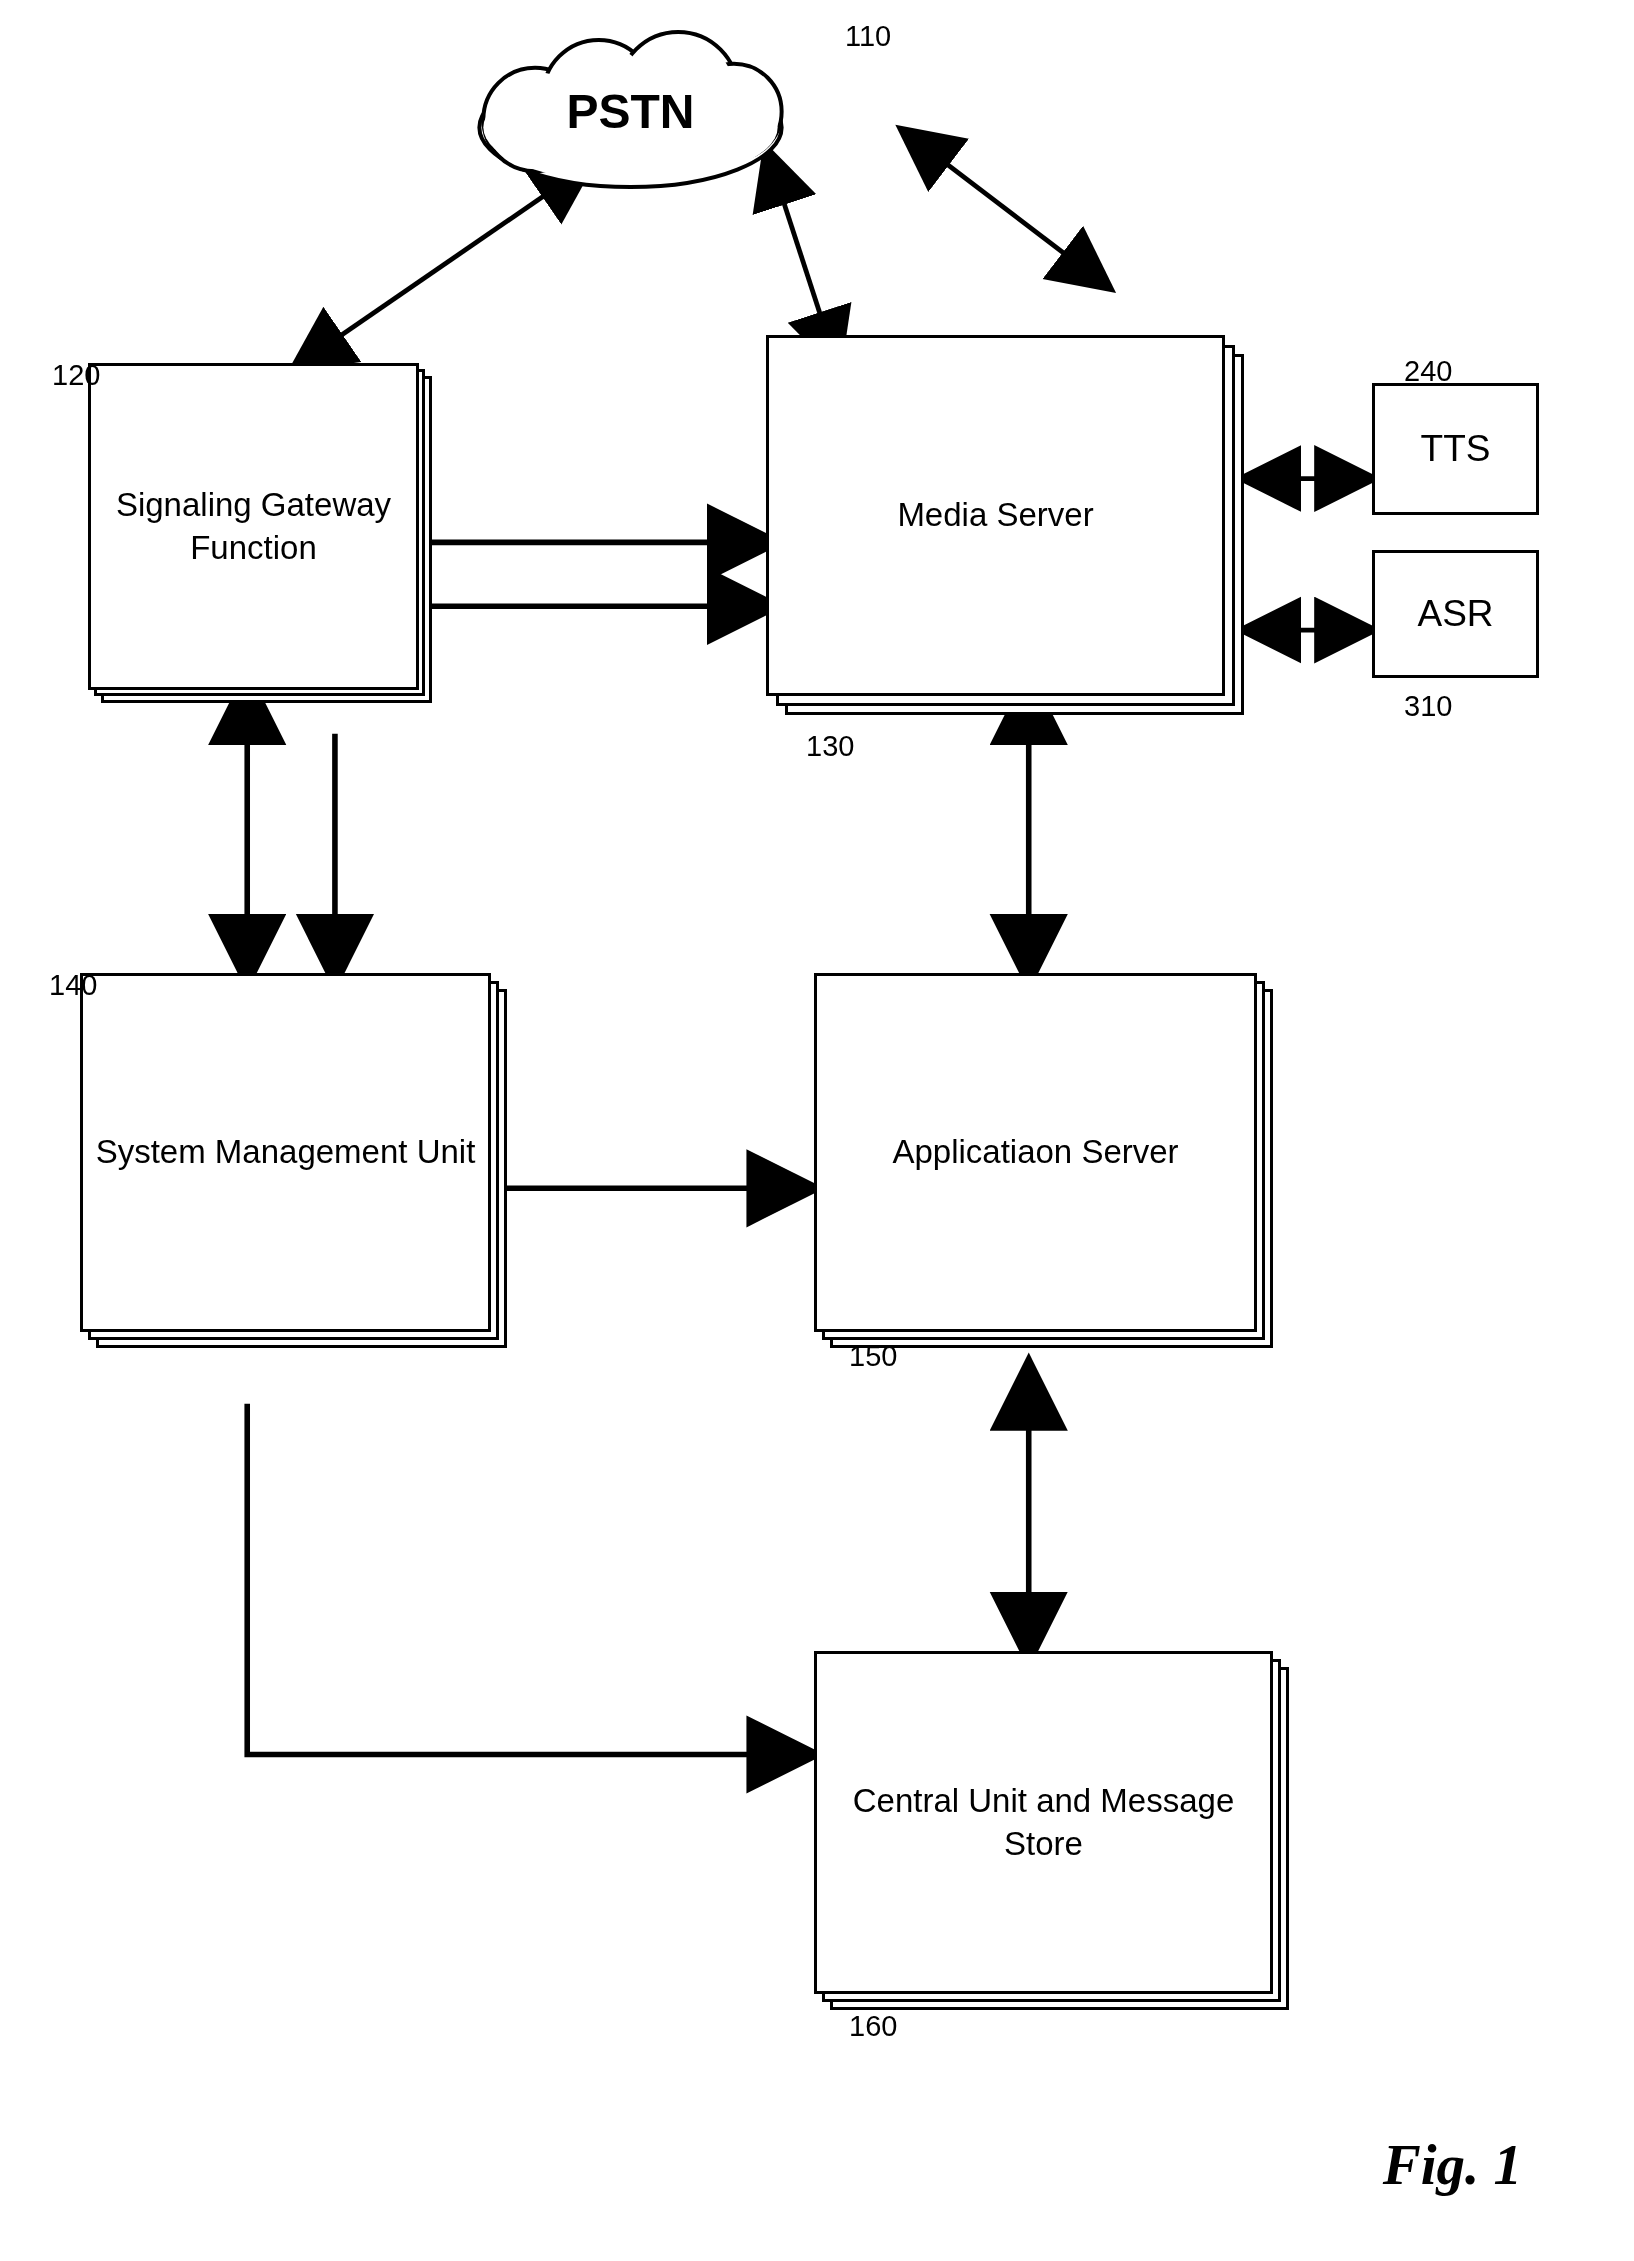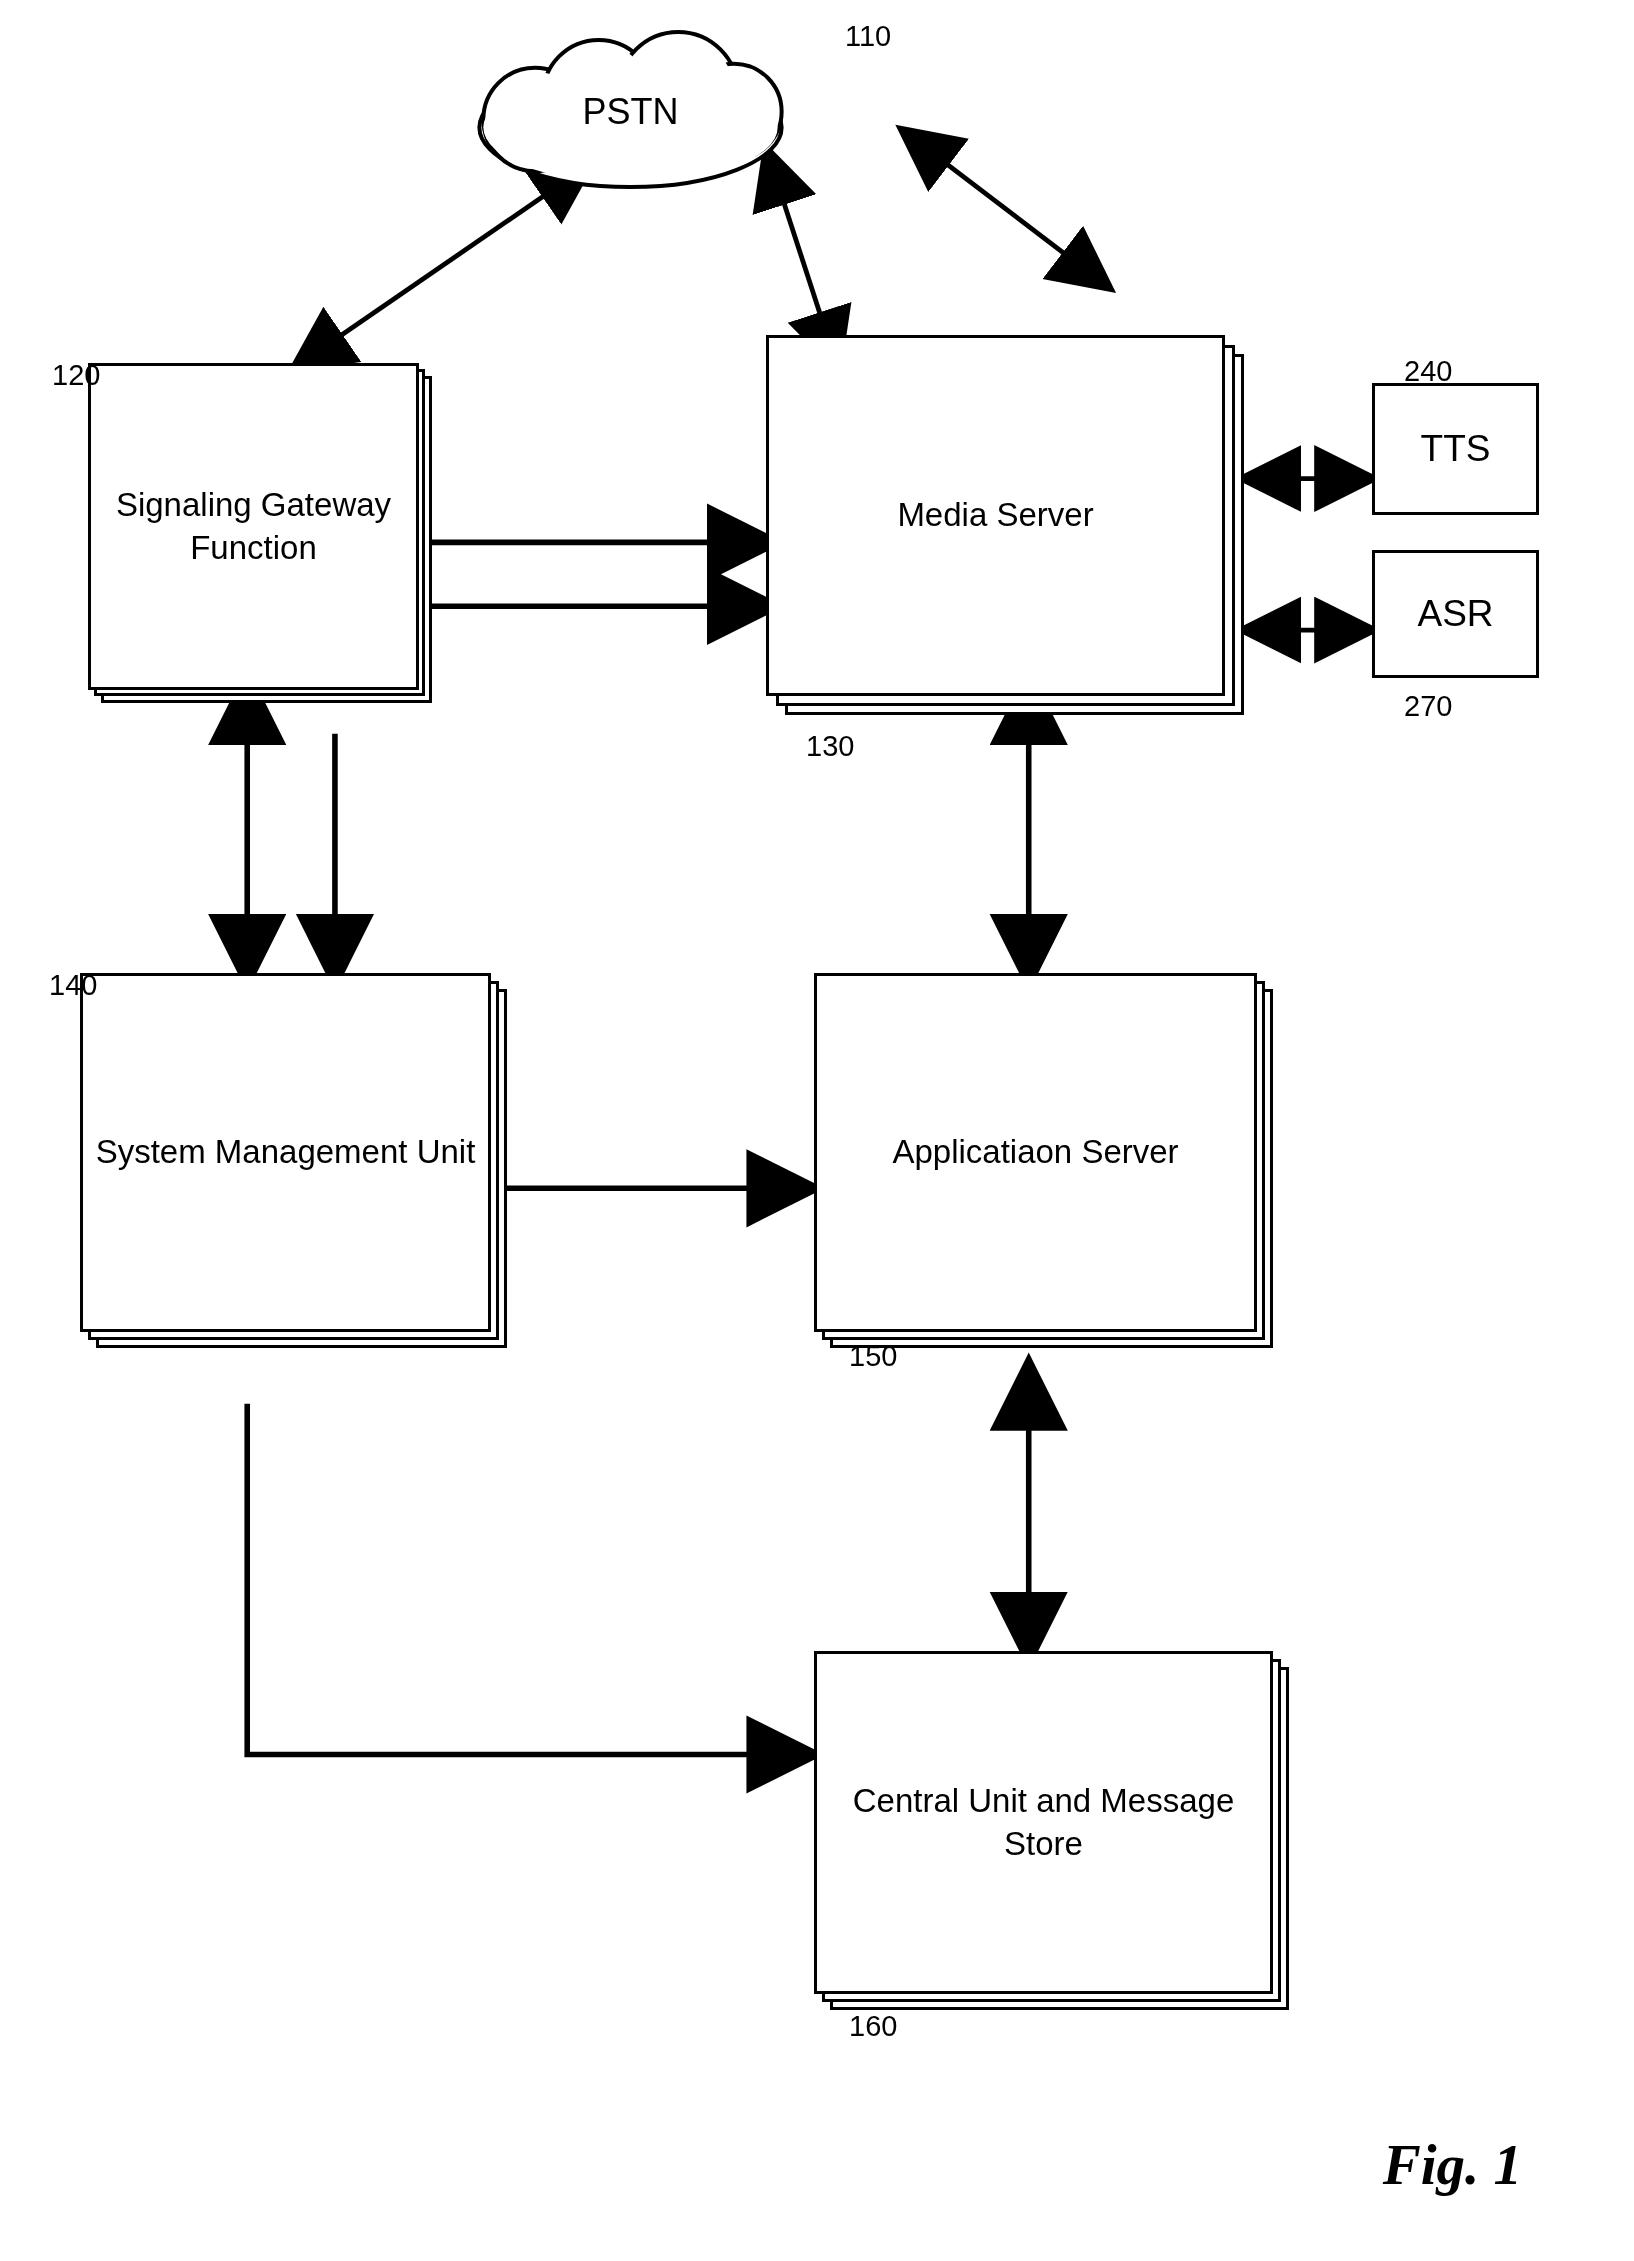--- a/index.html
+++ b/index.html
@@ -34,22 +34,22 @@
     .cloud svg {
       position: absolute;
       top: 0; left: 0;
       width: 100%;
       height: 100%;
     }
 
     .cloud-label {
       position: relative;
       z-index: 2;
-      font-size: 36px;
-      font-weight: normal;
+      font-size: 48px;
+      font-weight: bold;
       color: #000;
     }
 
     
     .ref-label {
       position: absolute;
       font-size: 29px;
       color: #000;
     }
 
@@ -203,21 +203,21 @@
   <div class="ref-label" style="top:702px; left:806px;margin-top:28px;">130</div>
 
   <div class="box" style="top:383px; left:1372px; width:167px; height:132px; font-size:37px;">
     <span>TTS</span>
   </div>
   <div class="ref-label" style="top:355px; left:1404px;">240</div>
 
   <div class="box" style="top:550px; left:1372px; width:167px; height:128px; font-size:37px;text-align:right;">
     <span>ASR</span>
   </div>
-  <div class="ref-label" style="top:690px; left:1404px;">270</div>
+  <div class="ref-label" style="top:690px; left:1404px;">310</div>
 
   <div class="stacked-box" style="top:973px; left:80px; width:415px; height:367px;">
     <div class="stack-layer" style="top:16px; left:16px; width:411px; height:359px;"></div>
     <div class="stack-layer" style="top:8px; left:8px; width:411px; height:359px;"></div>
     <div class="stack-layer" style="top:0; left:0; width:411px; height:359px;"></div>
     <div class="stack-label" style="top:0; left:0; width:411px; height:359px;">
       <span>System Management Unit</span>
     </div>
   </div>
   <div class="ref-label" style="top:969px; left:49px;">140</div>

